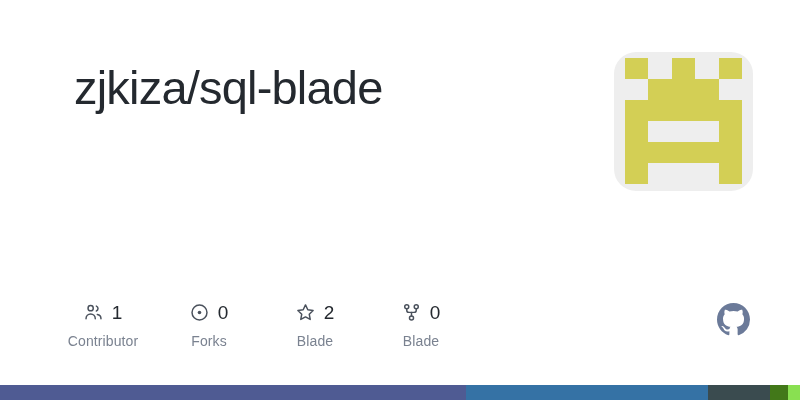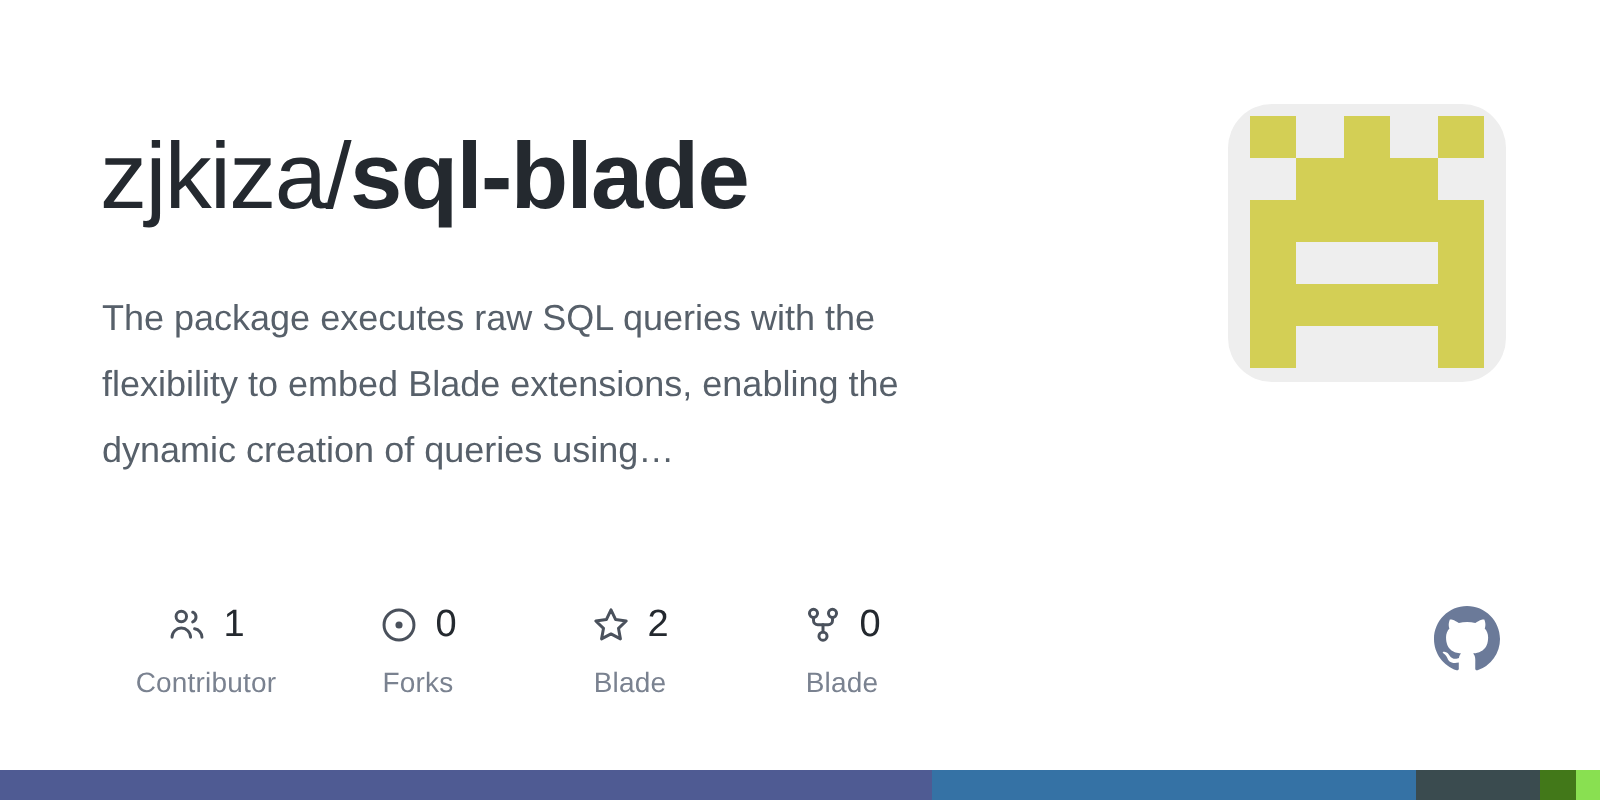--- a/index.html
+++ b/index.html
@@ -19,23 +19,23 @@
   
   #title{
     position:absolute;
     left:50px;top:58px;
     font-size:47px;
     line-height:60px;
     letter-spacing:-0.8px;
     color:#24292f;
     white-space:nowrap;
   }
-  #title .owner{font-weight:400;}
+  #title .owner{font-weight:400;margin-left:24px;}
   #title .sep{font-weight:400;}
-  #title .repo{font-weight:700;margin-top:24px;}
+  #title .repo{font-weight:400;margin-top:24px;}
 
   
   #desc{
     position:absolute;
     left:51px;top:143px;
     width:520px;
     font-size:18px;
     line-height:33px;
     color:#57606a;
     font-weight:400;
@@ -122,25 +122,20 @@
 </style>
 </head>
 <body>
 
 <div id="card">
 
   <div id="title">
     <span class="owner">zjkiza</span><span class="sep">/</span><span class="repo">sql-blade</span>
   </div>
 
-  <div id="desc">
-    <div>The package executes raw SQL queries with the</div>
-    <div>flexibility to embed Blade extensions, enabling the</div>
-    <div>dynamic creation of queries using…</div>
-  </div>
 
   <div id="stats">
 
     <div class="stat">
       <div class="stat-top">
         <span class="stat-icon">
           <svg width="19" height="19" viewBox="0 0 16 16" fill="none" stroke="#4a515c" stroke-width="1.25" stroke-linecap="round" stroke-linejoin="round">
             <circle cx="5.6" cy="4.4" r="2.2"></circle>
             <path d="M1.7 13.2c0-2.2 1.8-3.9 3.9-3.9s3.9 1.7 3.9 3.9"></path>
             <path d="M10.4 2.6a2.2 2.2 0 0 1 0 4.1"></path>

